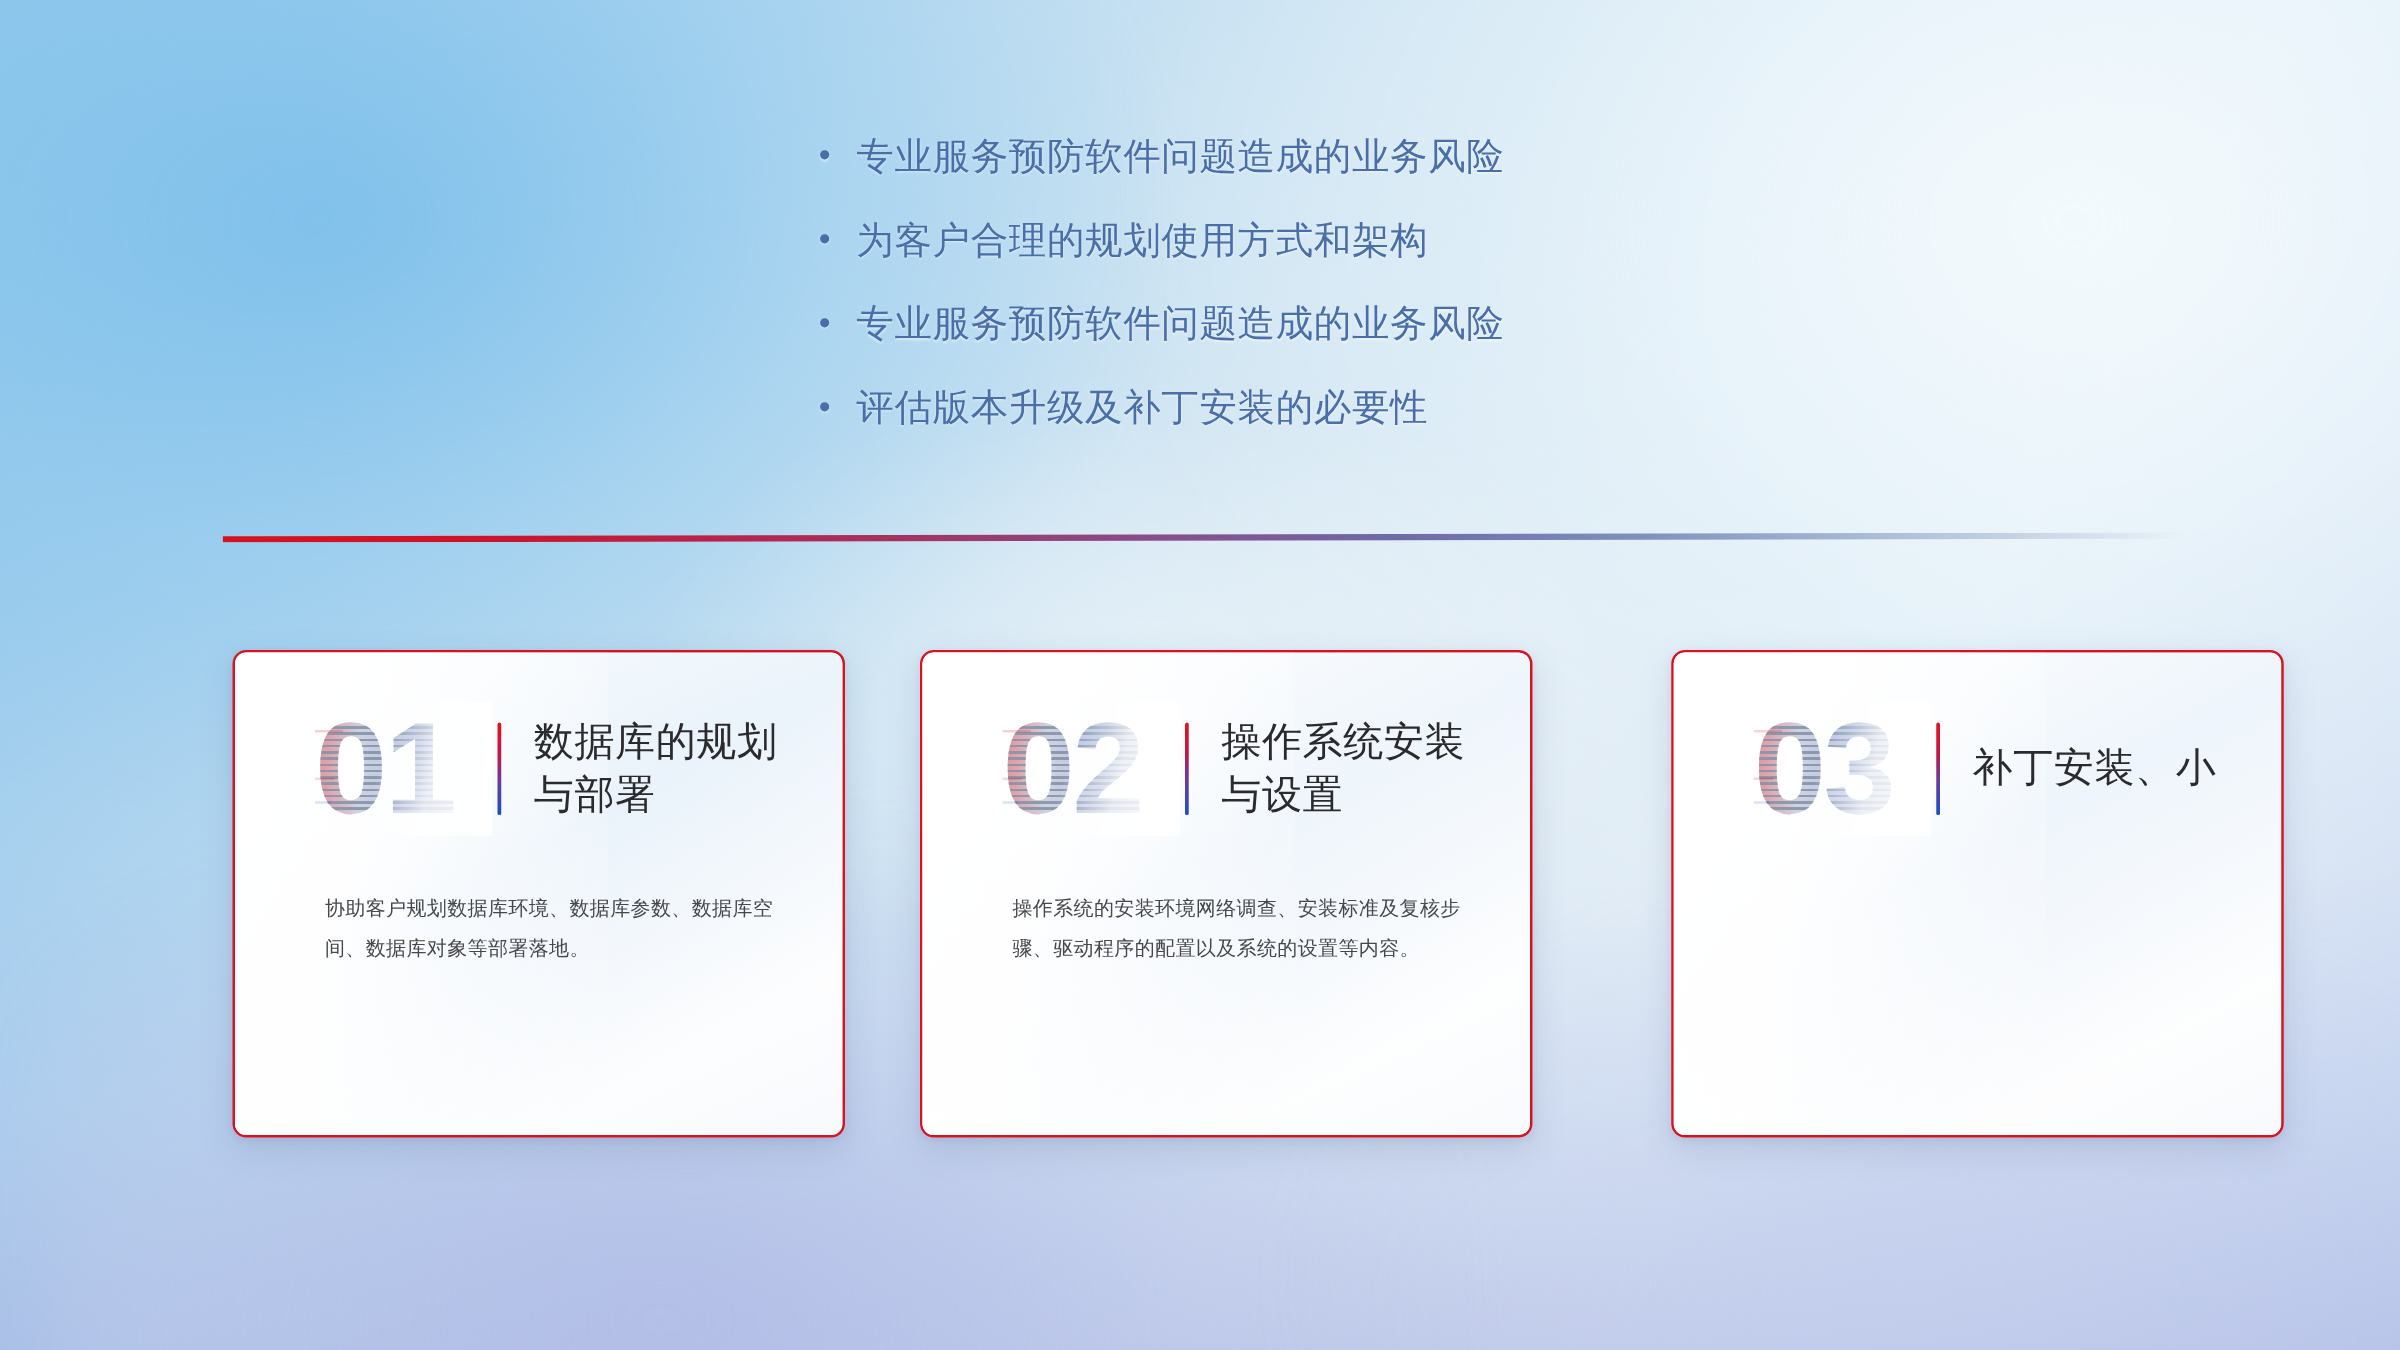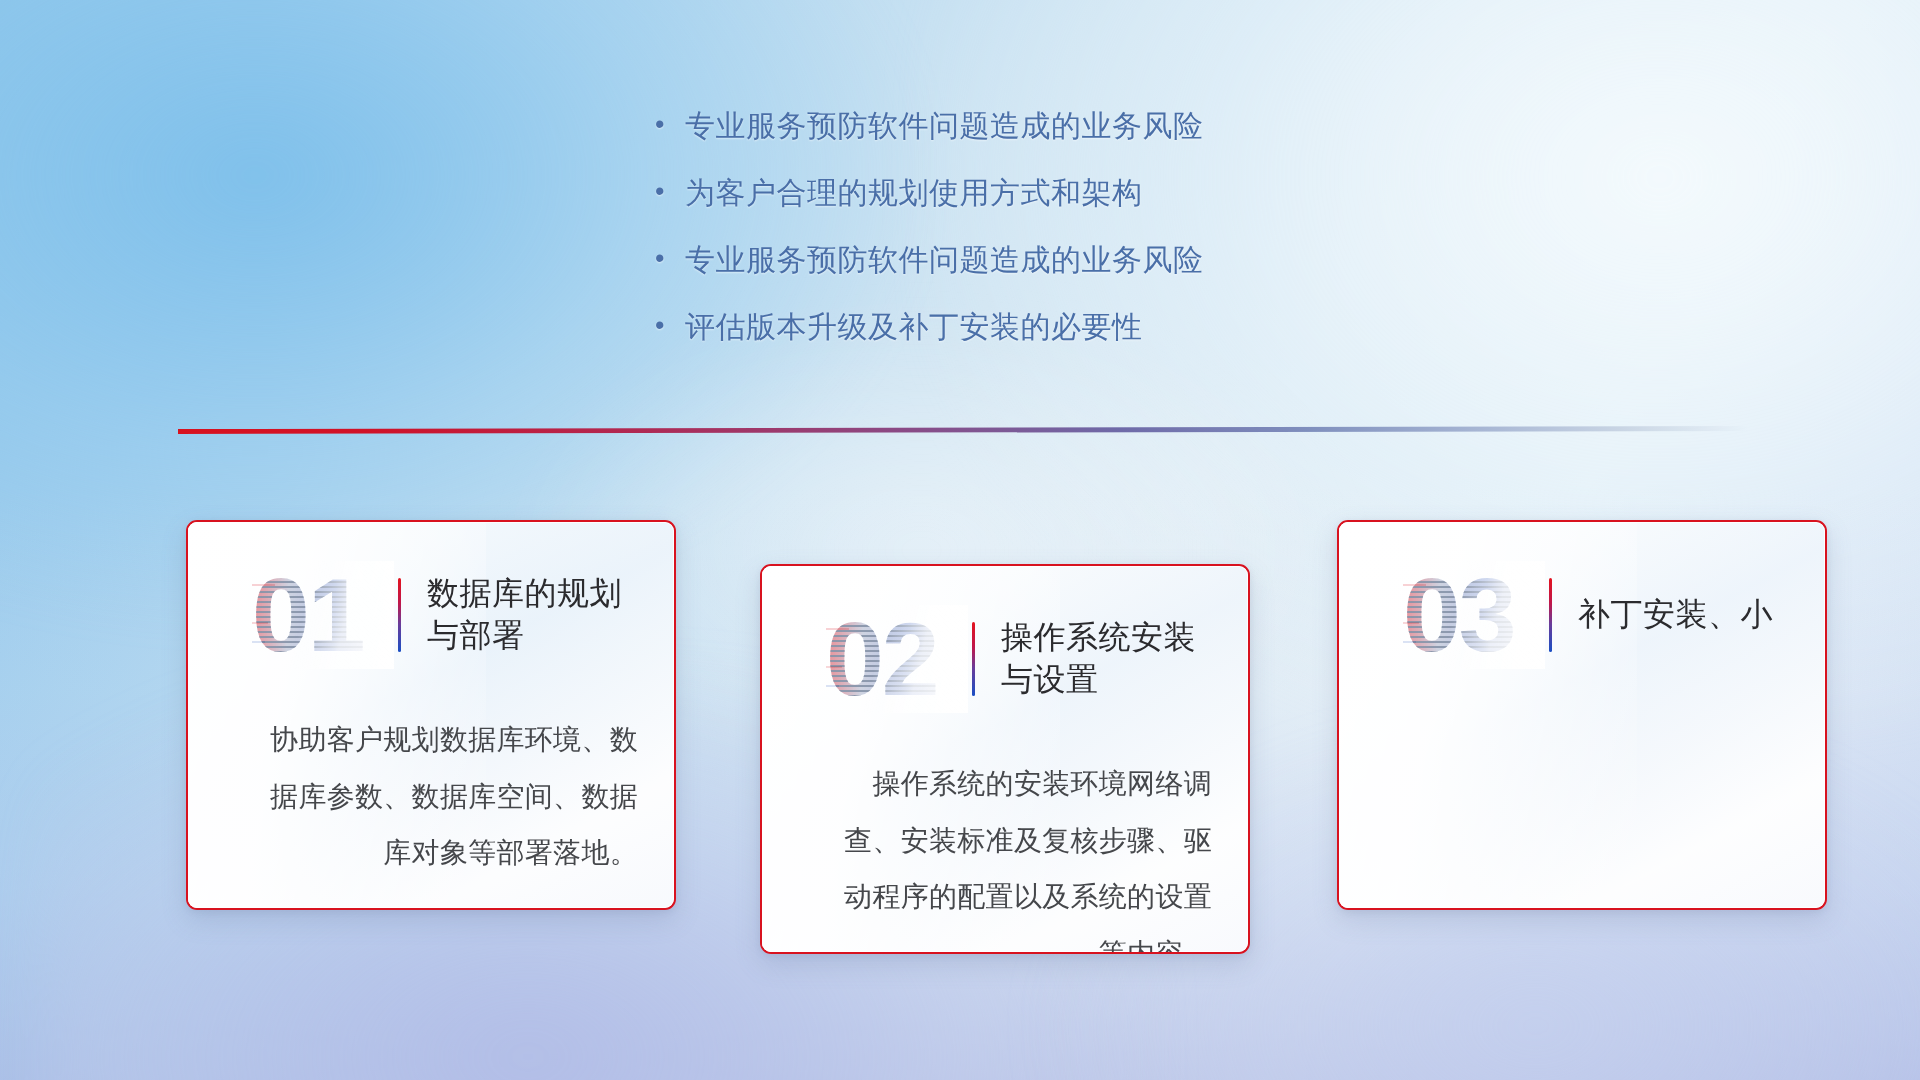--- a/index.html
+++ b/index.html
@@ -113,21 +113,21 @@
     content:""; position:absolute; left:-3px; top:-3px;
     width:62%; height:106%;
     border-radius:13px 0 0 13px;
     background:linear-gradient(100deg,
       rgba(255,255,255,.98) 0%, rgba(255,255,255,.93) 34%,
       rgba(255,255,255,.55) 62%, rgba(255,255,255,0) 100%);
     pointer-events:none;
     z-index:1;
   }
   #card-1{ left:186px; }
-  #card-2{ left:760px;margin-top:44px; }
+  #card-2{ left:736px; }
   #card-3{ left:1337px; }
   
   #card-1, #card-2 { border-color:#d8121f; }
   #card-3 { border-color:#d8121f; }
 
   .card-inner{ position:relative; z-index:2; height:100%;padding-left:36px; }
 
   .card-head{
     display:flex; align-items:center;
     padding:36px 34px 0 28px;
@@ -178,25 +178,24 @@
     flex:1 1 auto;
     font-size:32px;
     line-height:1.30;
     color:#2b2b2e;
     letter-spacing:.5px;
     font-weight:400;
   }
 
   .card-body{
     padding:40px 36px 0 36px;
-    font-size:28px;
+    font-size:16px;
     line-height:2.02;
     color:#45474b;
     letter-spacing:.3px;
-    text-align:right;
   }
 </style>
 </head>
 <body>
 
 <div id="bg">
   <div class="bg-l1"></div>
   <div class="bg-glow-a"></div>
   <div class="bg-glow-b"></div>
   <div class="bg-glow-e"></div>

